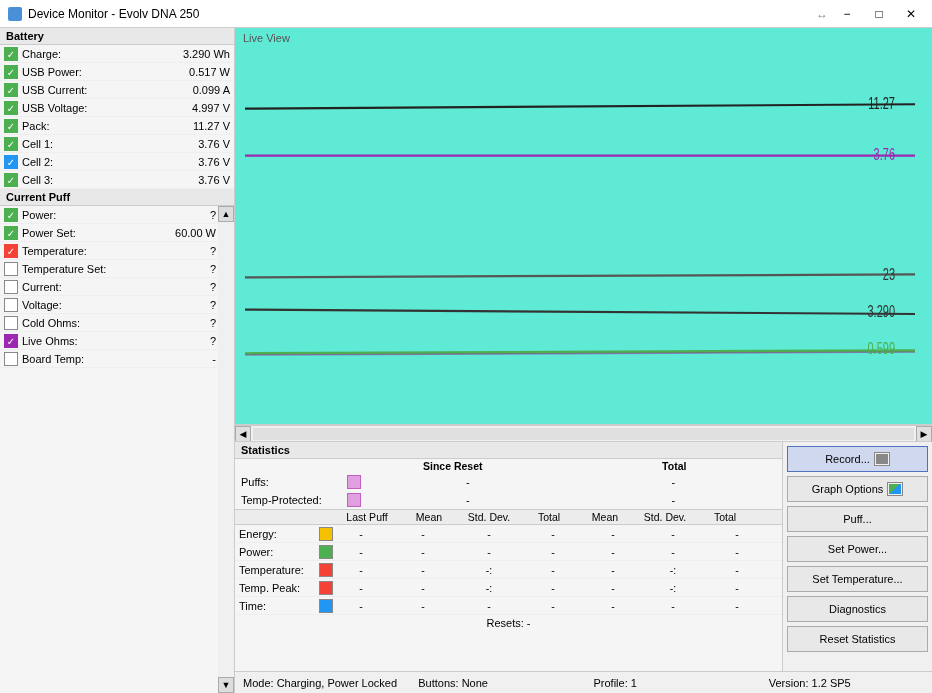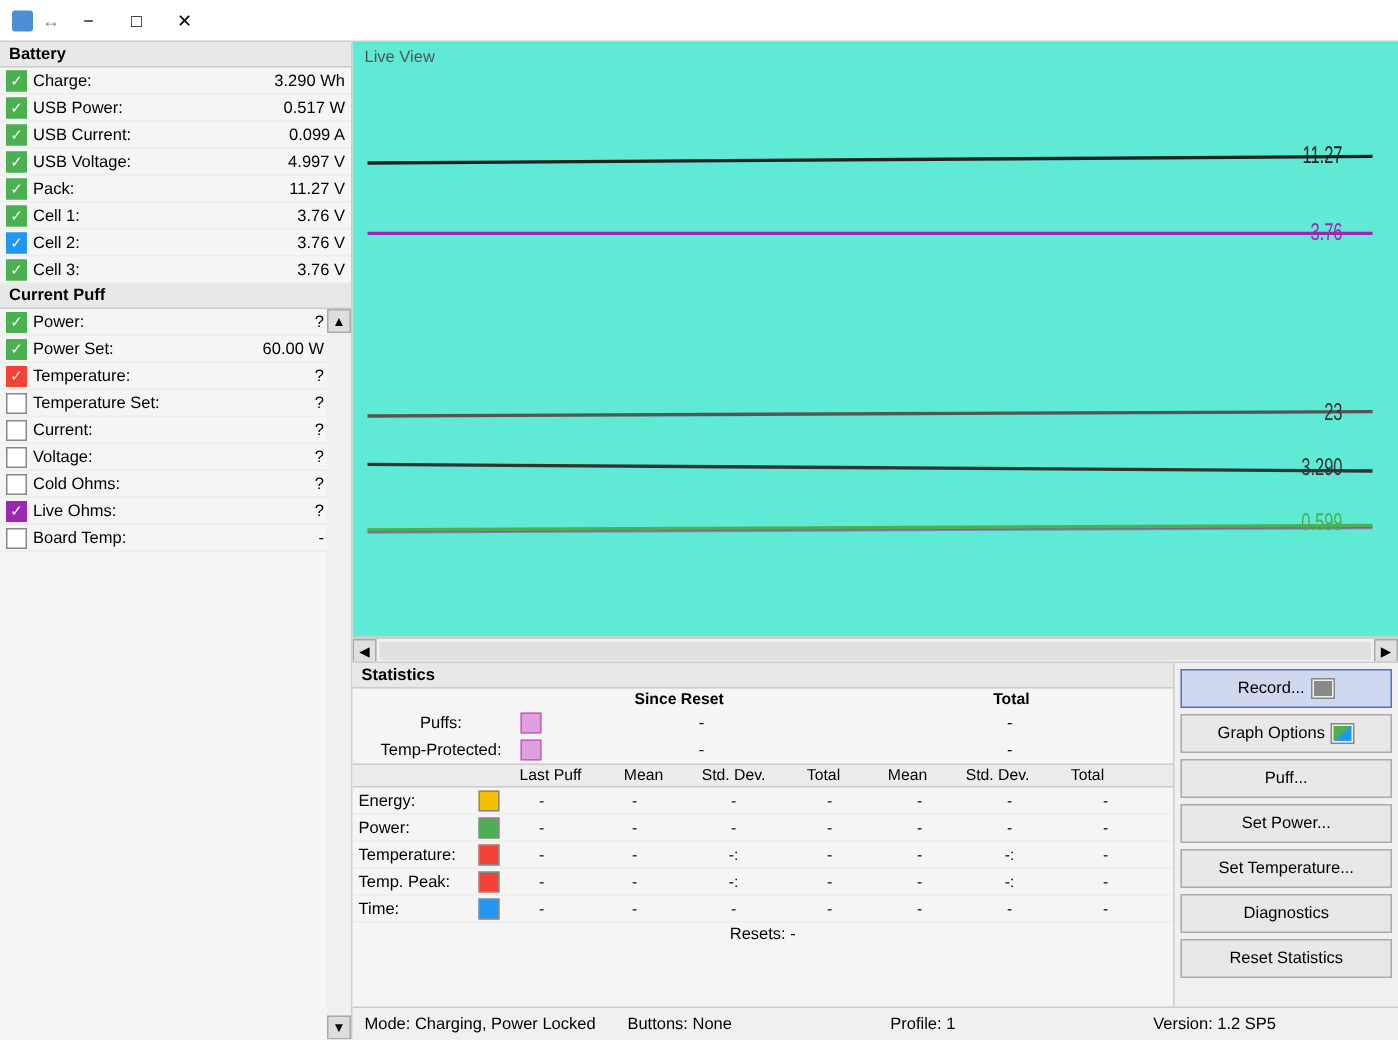--- a/index.html
+++ b/index.html
@@ -212,32 +212,33 @@
       font-size: 11px;
       font-weight: bold;
       border-bottom: 1px solid #ccc;
     }
     .puffs-row {
       display: flex;
       align-items: center;
       padding: 1px 6px;
       min-height: 18px;
     }
-    .puffs-label { width: 106px; font-size: 11px; text-align: center; }
+    .puffs-label { width: 106px; font-size: 11px; }
     .checkbox-check::after {
       content: '✓';
       color: #fff;
       font-size: 10px;
     }
   </style>
 </head>
 <body>
 
 <div id="titlebar">
   <span class="title-icon"></span>
+  <span class="title-text">Device Monitor - Evolv DNA 250</span>
   <span style="font-size:12px;color:#888;">↔</span>
   <button class="win-btn">−</button>
   <button class="win-btn">□</button>
   <button class="win-btn close">✕</button>
 </div>
 
 <div id="main">
 
   <div id="left-panel">
 

